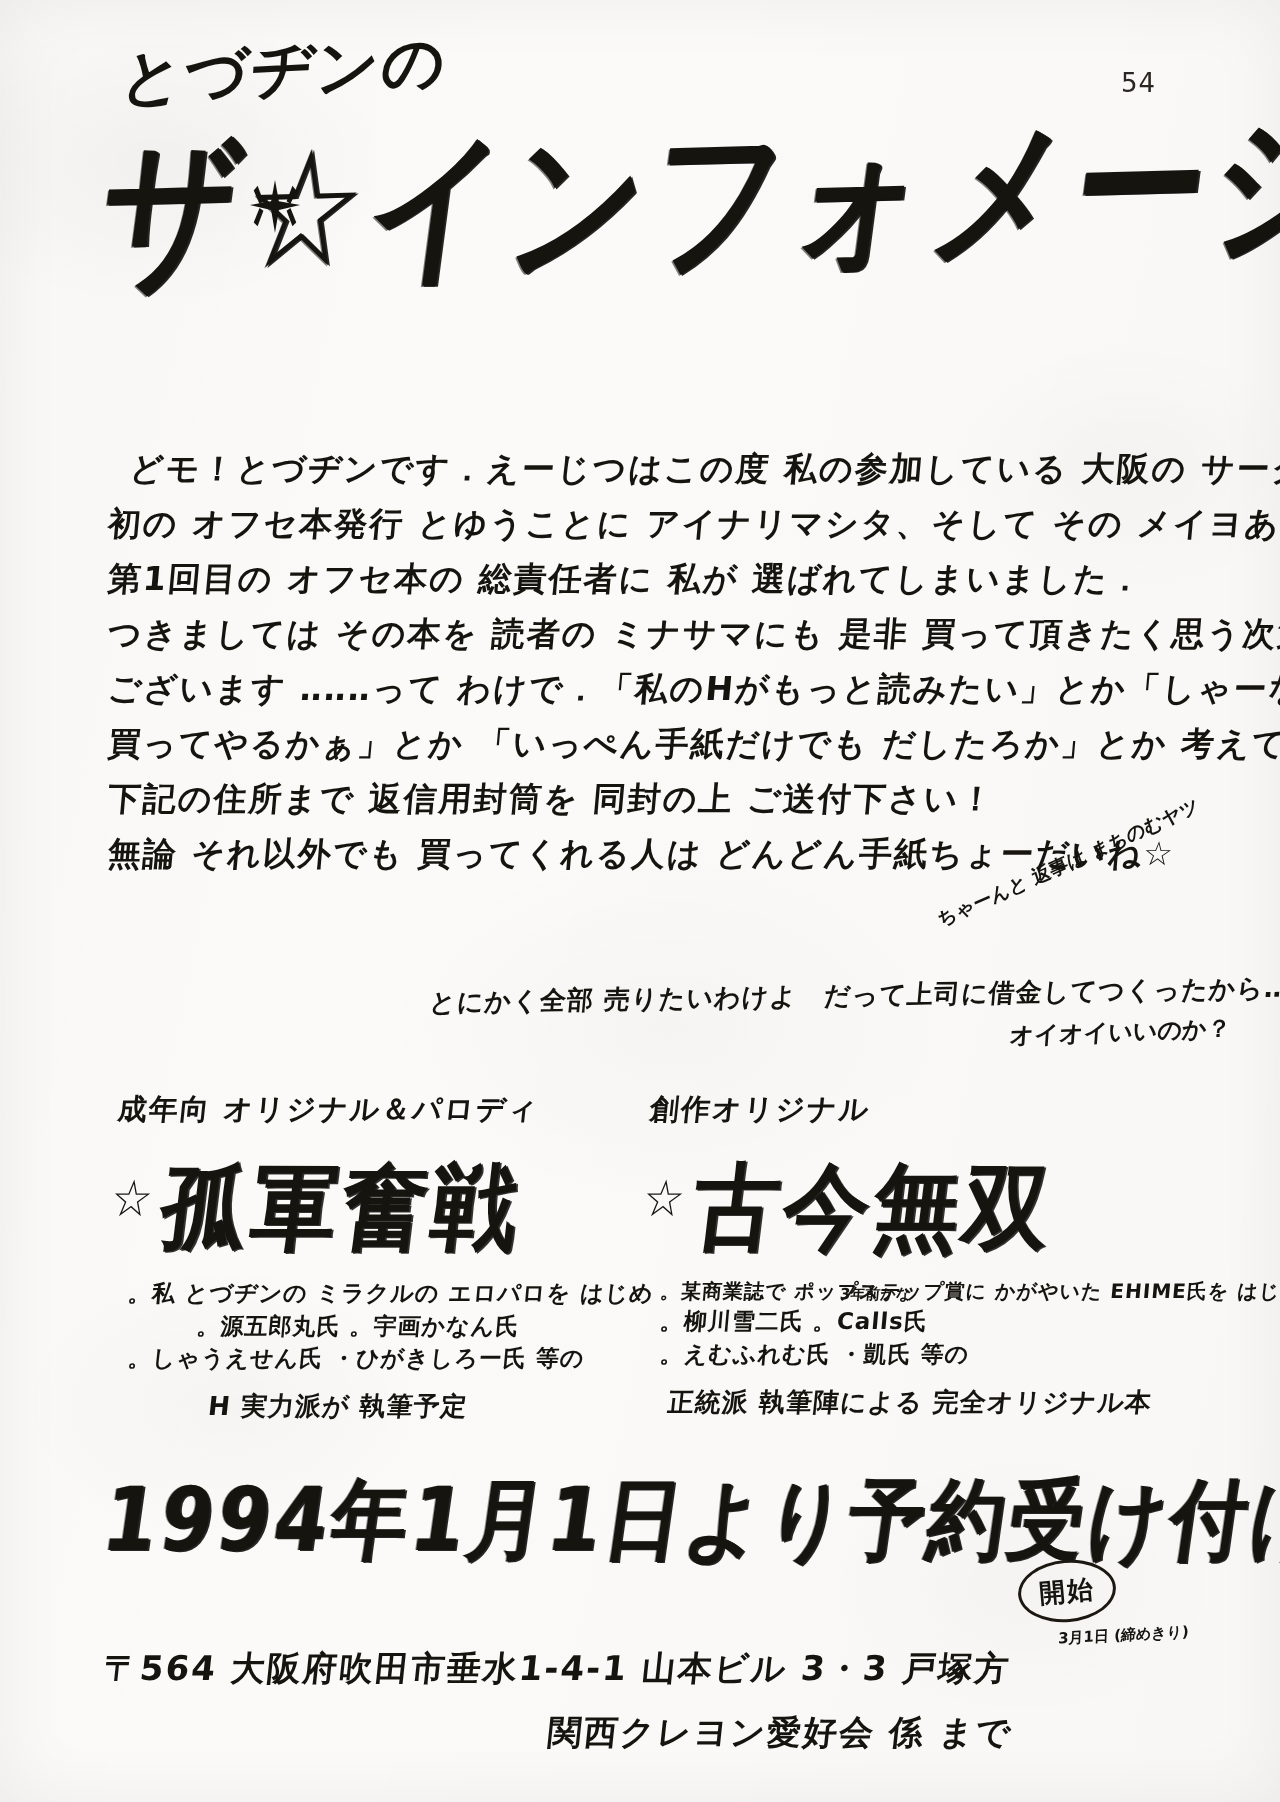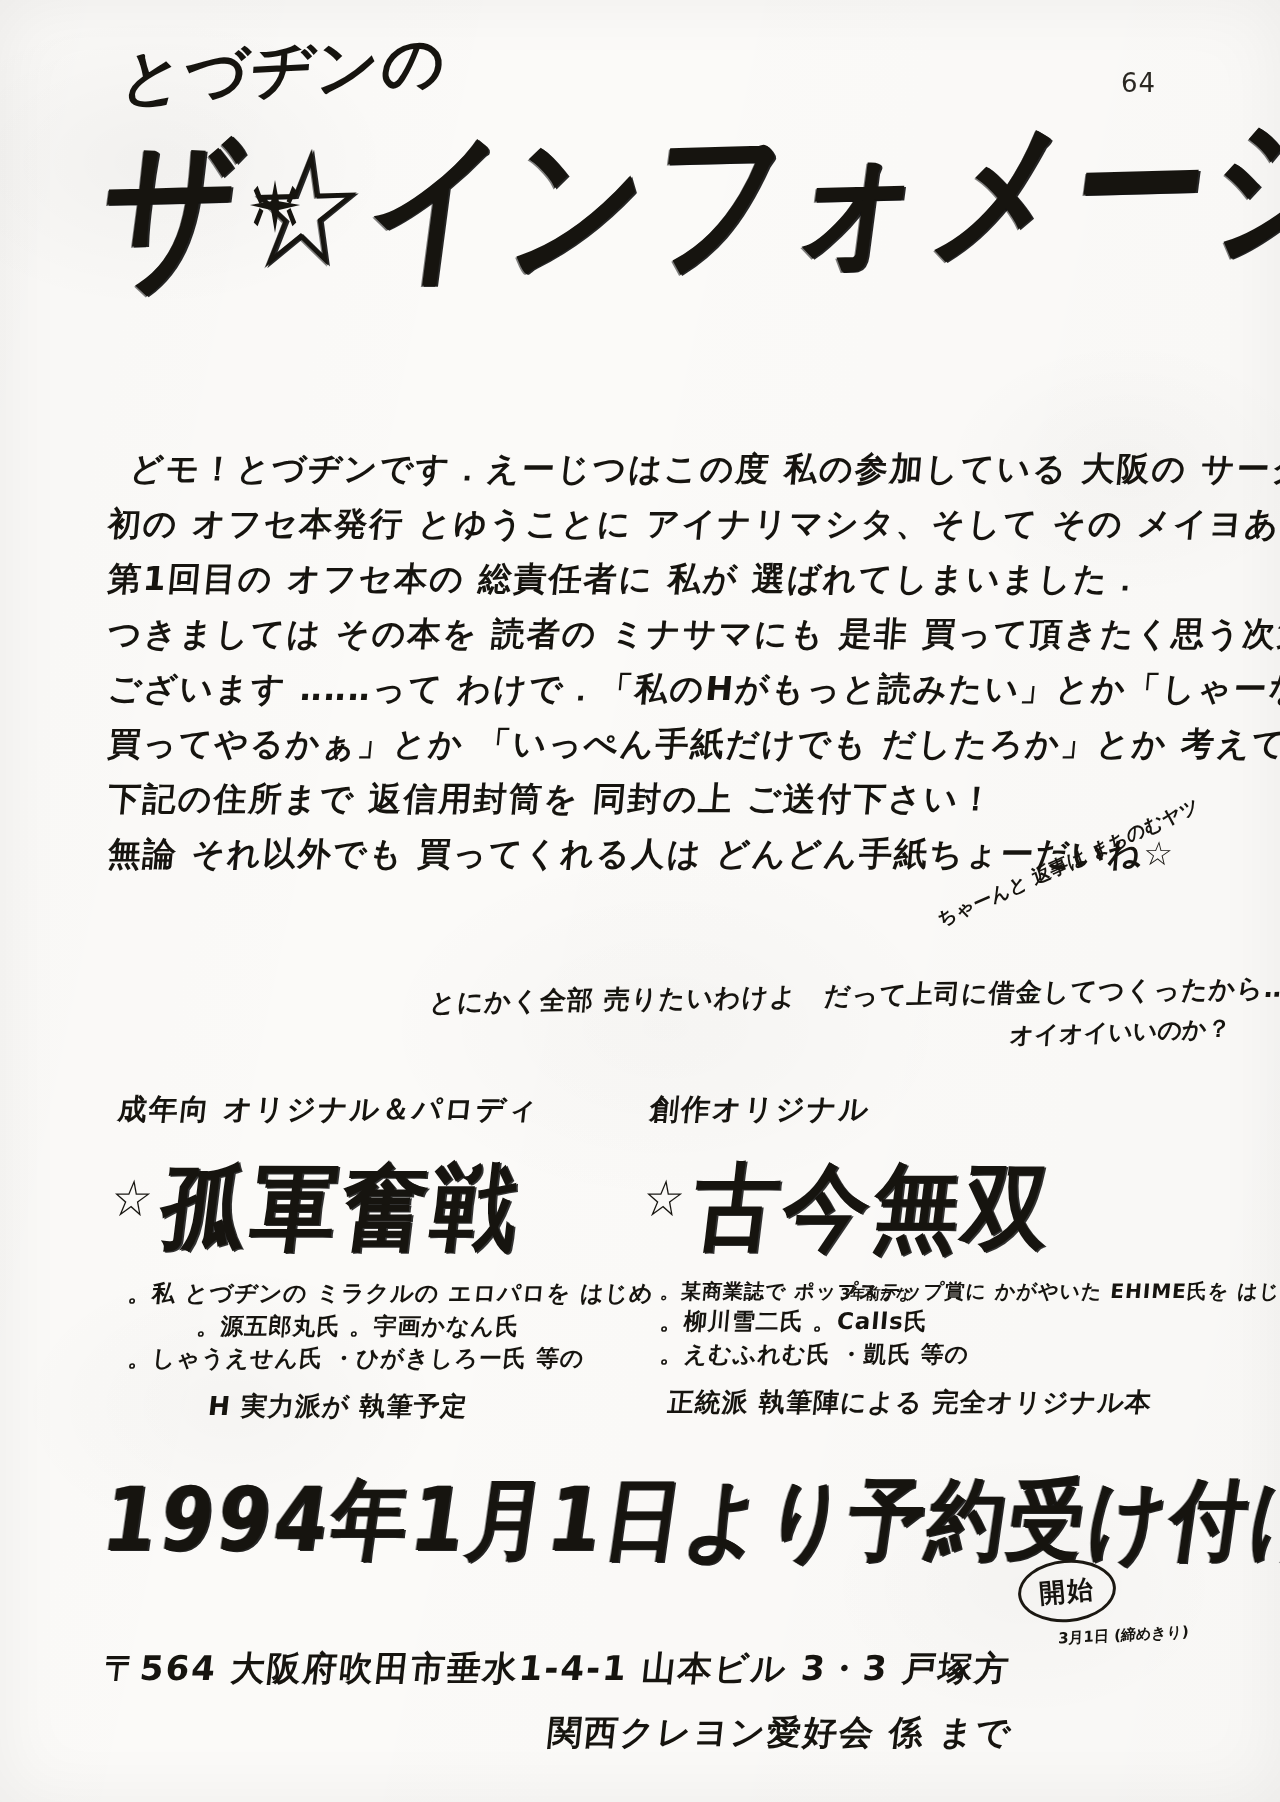--- a/index.html
+++ b/index.html
@@ -279,21 +279,21 @@
     font-family: "DejaVu Sans", sans-serif;
   }
 </style>
 </head>
 <body>
 
 <div class="page">
 
   <div class="paper-tex"></div>
 
-  <div class="page-number ink">64</div>
+  <div class="page-number ink">54</div>
 
   <div class="title-small ink">とづヂンの</div>
   <div class="title-big ink">ザ☆インフォメーション</div>
   <svg class="title-star" viewBox="0 0 60 60">
     <g fill="#16140f">
       <path d="M30 2 L34 24 L56 28 L34 33 L30 57 L26 33 L4 28 L26 24 Z"></path>
       <path d="M12 8 L18 24 L14 27 L8 13 Z"></path>
       <path d="M48 8 L42 24 L46 27 L52 13 Z"></path>
       <path d="M12 50 L18 34 L14 31 L8 46 Z"></path>
       <path d="M48 50 L42 34 L46 31 L52 46 Z"></path>

